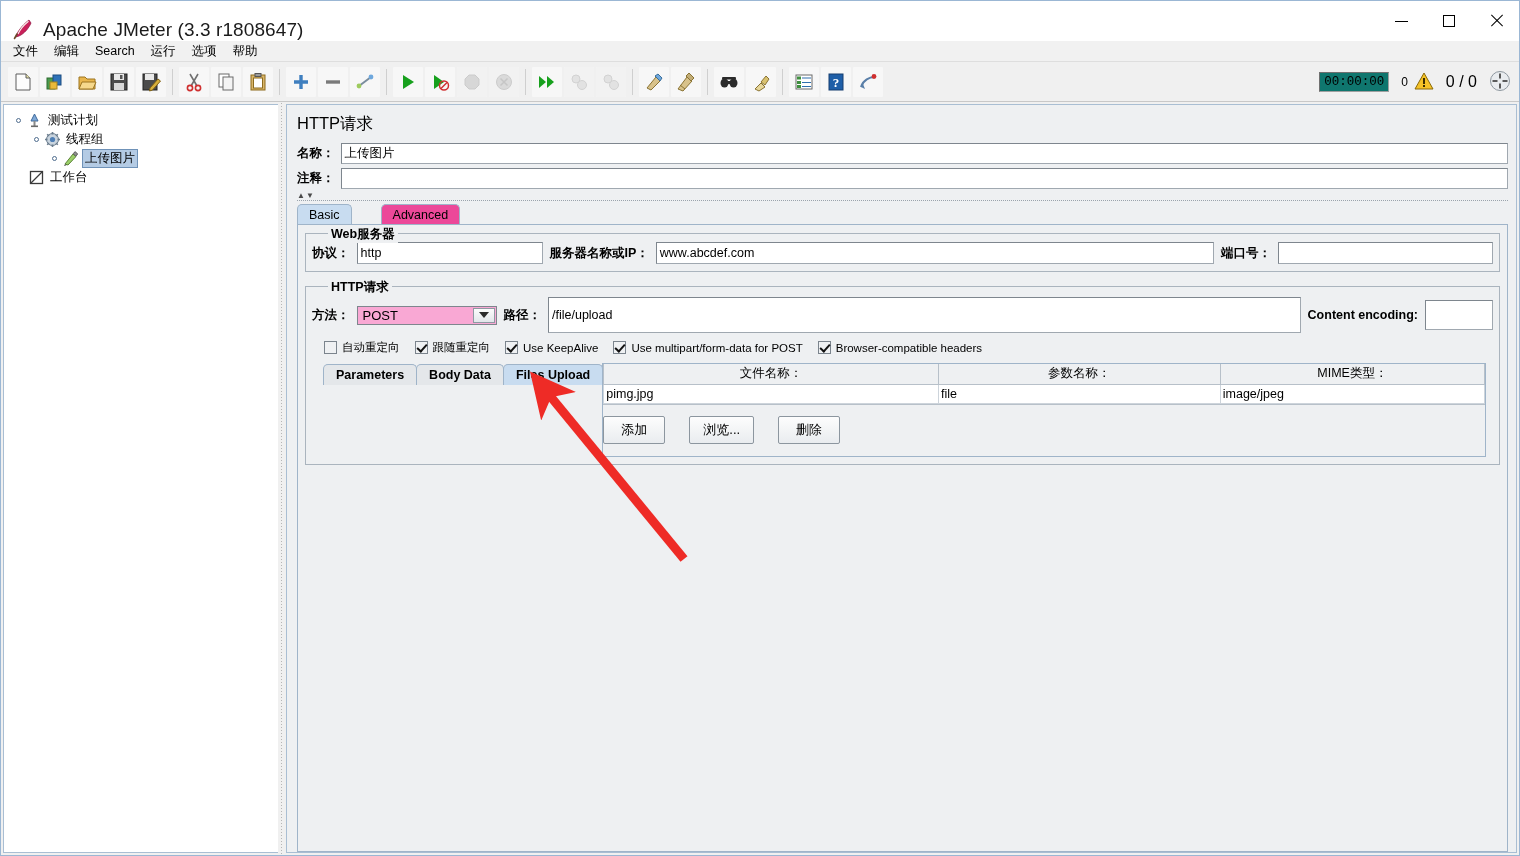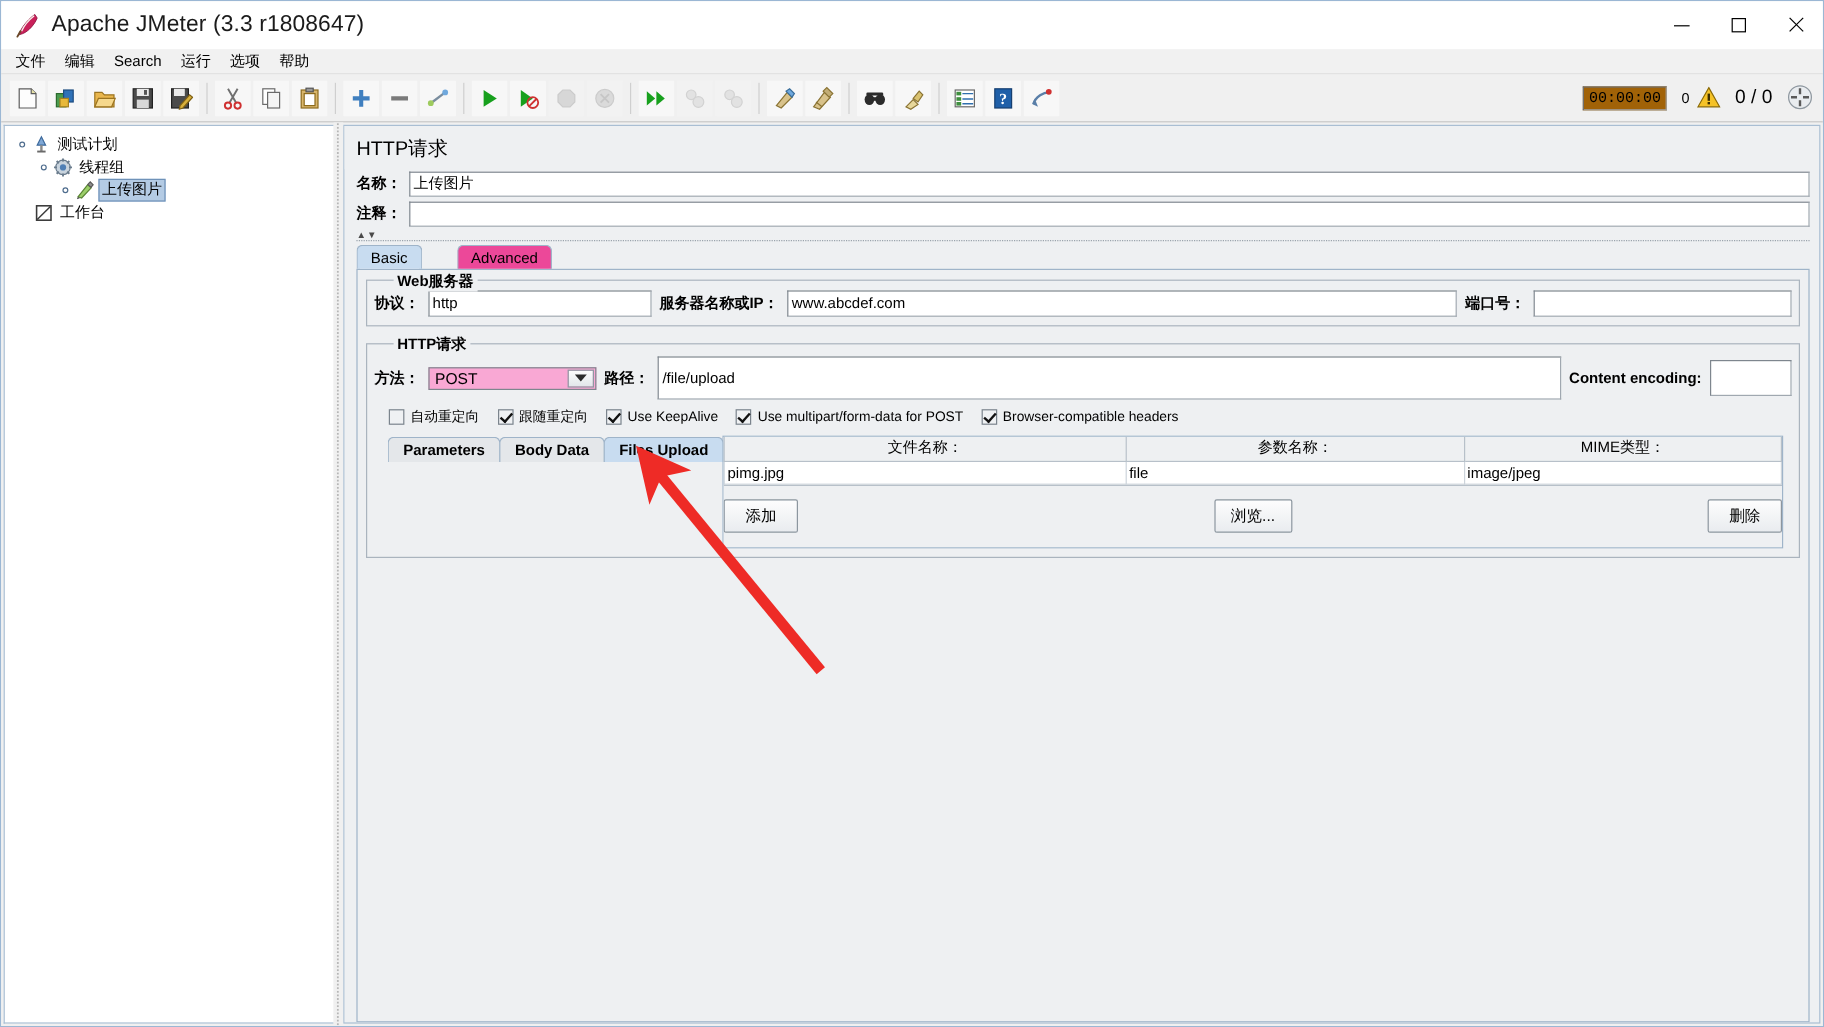--- a/index.html
+++ b/index.html
@@ -19,21 +19,21 @@
     width: 1520px; height: 856px;
     background: #f0f0f0;
     border: 1px solid #9bb7d4;
     display: flex; flex-direction: column;
   }
 
   
   #titlebar {
     height: 40px; min-height: 40px;
     background: #ffffff;
-    display: flex; align-items: center;
+    display: flex; align-items: flex-end;
     padding-left: 10px;
     position: relative;
   }
   #title-icon { width: 24px; height: 24px; position: relative; margin-right: 8px; }
   #title-text {
     font-size: 19px; color: #1b1b1b;
     font-family: "Liberation Sans", sans-serif;
     letter-spacing: 0.1px;
   }
   .win-btns { position: absolute; right: 0; top: 0; height: 40px; display: flex; }
@@ -91,21 +91,21 @@
     position: relative;
   }
   .tb-btn.disabled { opacity: 0.42; }
   .tb-ico { width: 20px; height: 20px; display: block; }
 
   .tb-right {
     position: absolute; right: 8px; top: 0; height: 40px;
     display: flex; align-items: center; gap: 12px;
   }
   #elapsed {
-    background: #a16207;
+    background: #0f766e;
     border: 1px solid #a0a0a0;
     border-top-color: #707070;
     border-left-color: #707070;
     font-family: "Liberation Mono", monospace;
     font-size: 12.5px;
     padding: 2px 4px;
     line-height: 14px;
   }
   .warn-wrap { display: flex; align-items: center; gap: 6px; }
   .warn-count { font-family: "Liberation Sans", sans-serif; font-size: 12px; }
@@ -391,21 +391,21 @@
     padding: 0 2px;
     background: #ffffff;
     overflow: hidden; white-space: nowrap;
   }
   .tablebody-filler { flex: 1; background: #eef0f2; }
 
   
   .btnbar {
     border-top: 1px solid #b7c0c9;
     height: 52px;
-    display: flex; align-items: center; justify-content: space-between;
+    display: flex; align-items: center; justify-content: flex-start;
     gap: 24px;
     background: #eef0f2;
   }
   .jbtn {
     min-width: 62px;
     height: 28px;
     padding: 0 13px;
     background: linear-gradient(#fdfdfd, #e9ecef);
     border: 1px solid #8c969f;
     border-radius: 2px;

